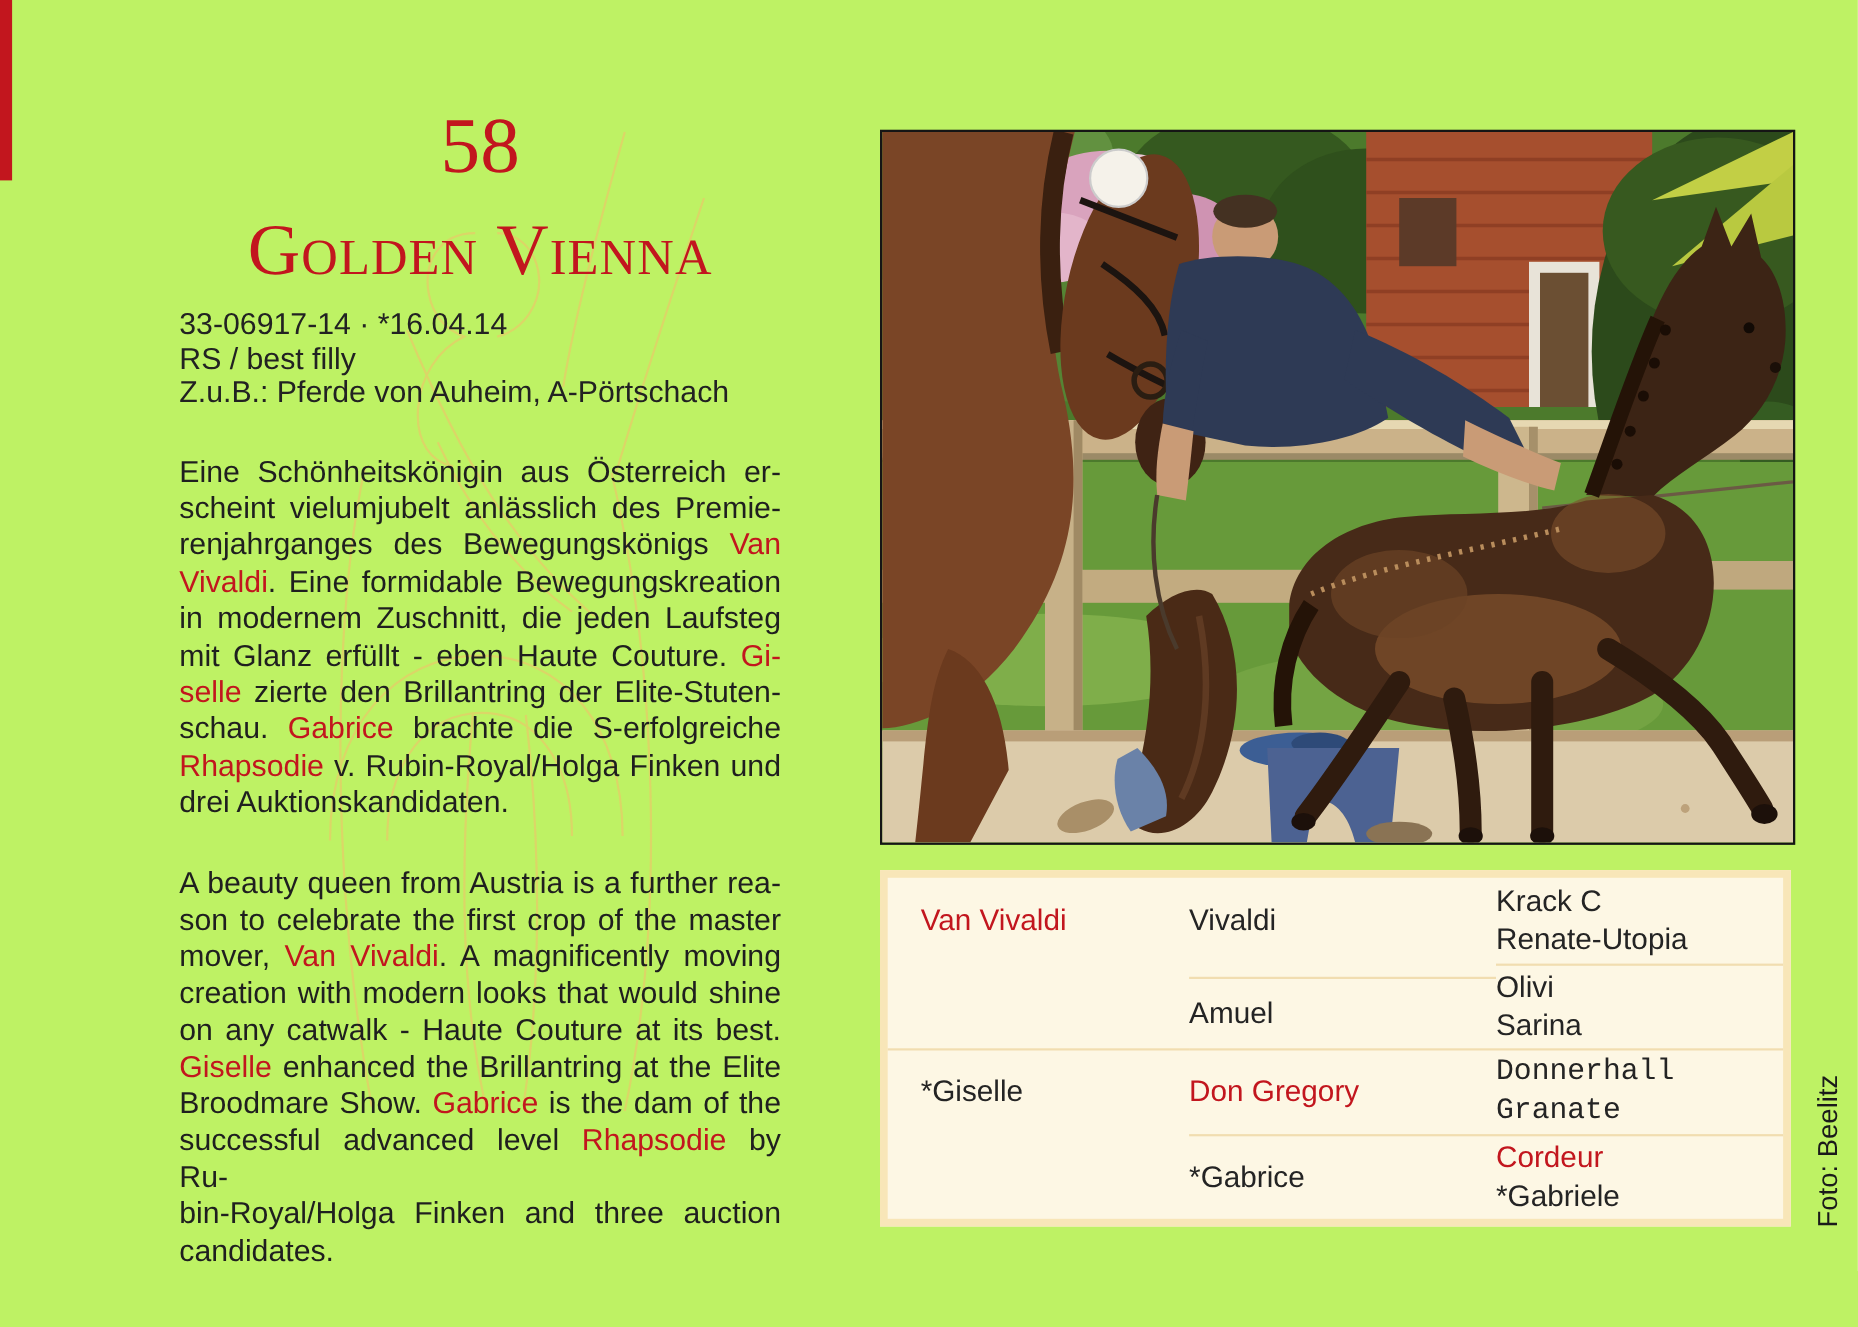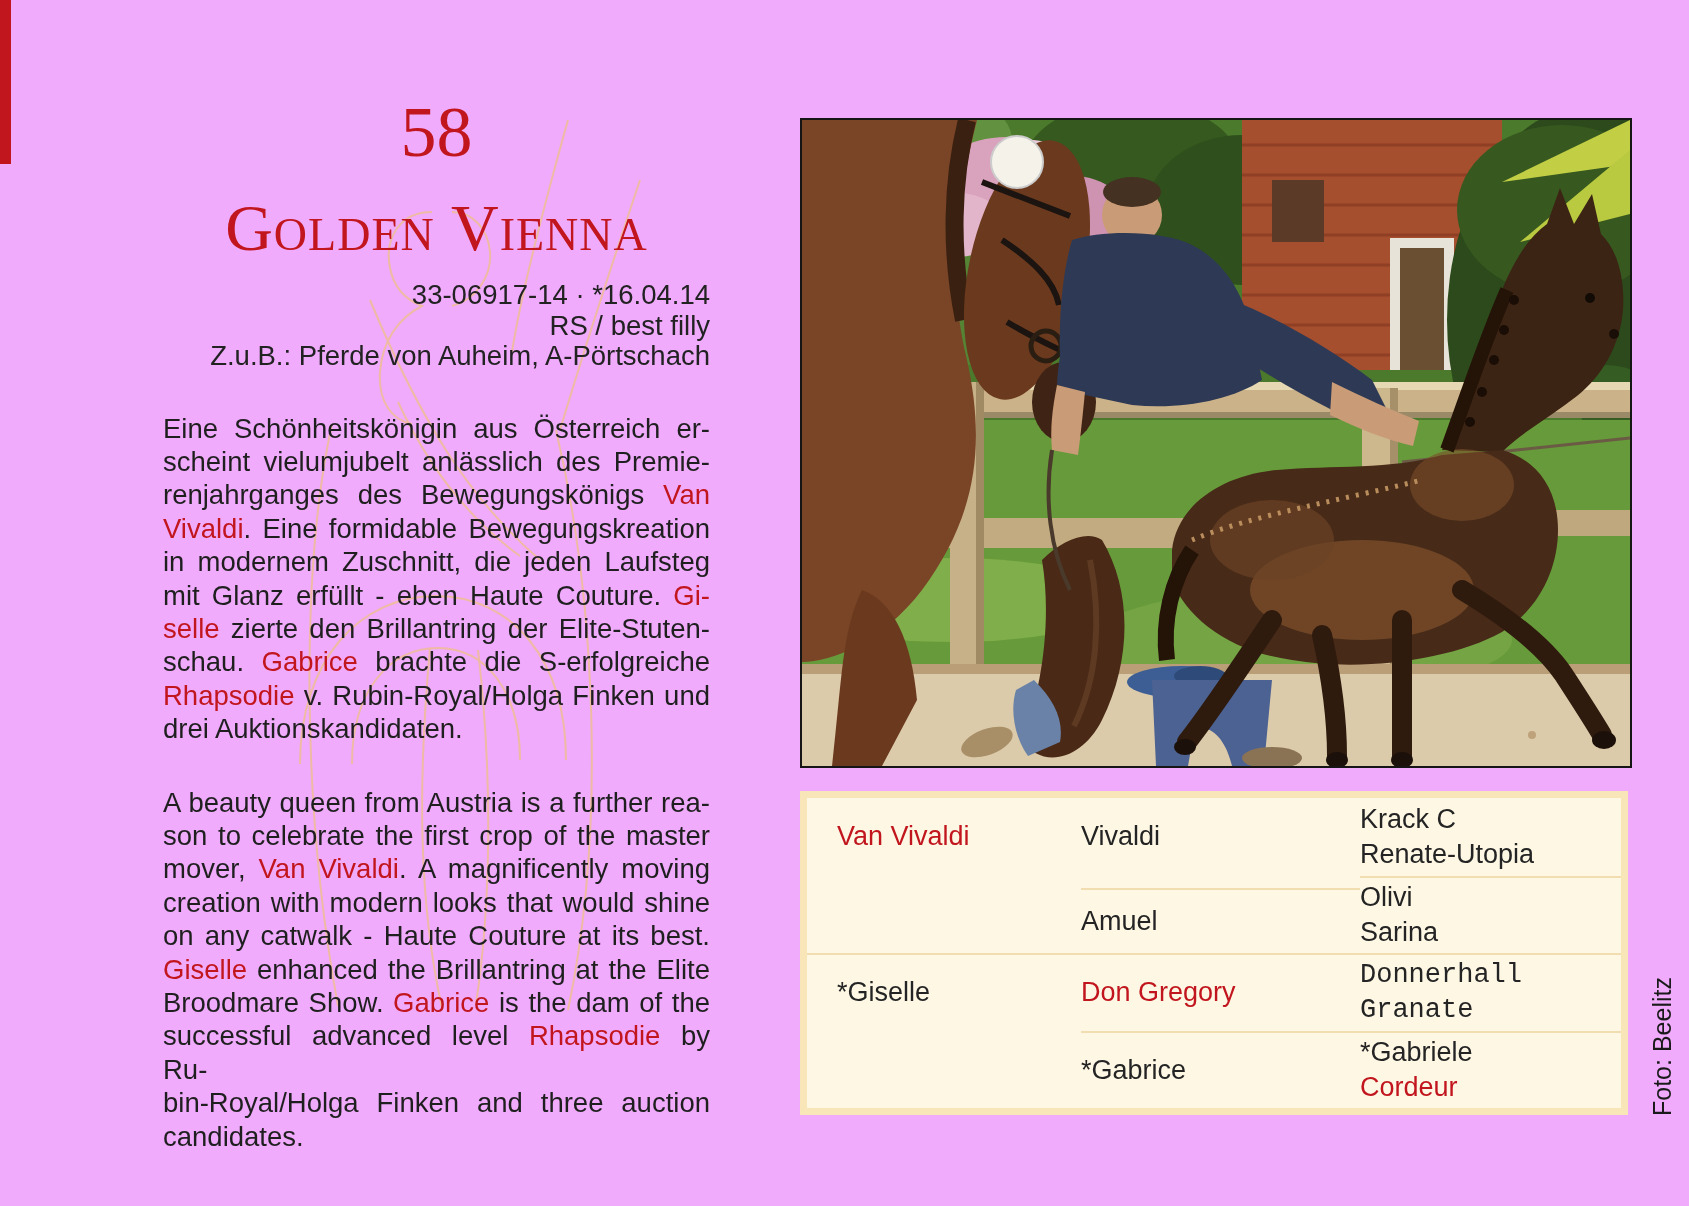--- a/index.html
+++ b/index.html
@@ -5,32 +5,32 @@
   :root{
     --red:#c2161e;
     --ink:#1f1f1f;
     --cream:#fdf7e4;
     --cream-border:#f8e6b8;
     --cream-line:#f1ddb0;
     --gold:#efc469;
   }
   html,body{margin:0;padding:0;background:#ffffff;}
   .page{
-    position:relative;width:1689px;height:1206px;background:#f0abfc;overflow:hidden;
+    position:relative;width:1689px;height:1206px;background:#bef264;overflow:hidden;
     font-family:"Liberation Sans","DejaVu Sans",sans-serif;color:var(--ink);
   }
   .red-tab{position:absolute;left:0;top:0;width:11px;height:164px;background:var(--red);}
   
   .left-col{position:absolute;left:163px;top:92px;width:547px;}
   .lot{font-family:"Liberation Serif","DejaVu Serif",serif;font-size:72px;line-height:80px;
        color:var(--red);text-align:center;}
   .title{font-family:"Liberation Serif","DejaVu Serif",serif;font-variant:small-caps;
          font-size:66px;line-height:64px;margin-top:24px;color:var(--red);text-align:center;
          letter-spacing:1px;white-space:nowrap;}
-  .subtitle{margin-top:20px;text-align:right;font-size:27.5px;line-height:30.5px;color:#222;}
+  .subtitle{margin-top:20px;text-align:left;font-size:27.5px;line-height:30.5px;color:#222;}
   .para{margin-top:40px;}
   .para.en{}
   .jline{font-size:27.5px;line-height:33.4px;text-align:justify;text-align-last:justify;
          white-space:normal;color:var(--ink);}
   .jline.last{text-align-last:left;}
   .jline .red{color:var(--red);}
   
   .watermark{position:absolute;left:0;top:0;pointer-events:none;}
   
   .photo{position:absolute;left:800px;top:118px;width:828px;height:646px;
@@ -256,21 +256,21 @@
           <span class="red">Don Gregory</span>
         </div>
         <div class="ped-cell gen3 sep" style="grid-row-start: 3; grid-column-start: 3; font-family: Liberation Mono, monospace;">
           <div><span>Donnerhall</span></div>
           <div><span>Granate</span></div>
         </div>
         <div class="ped-cell gen2 sep" style="grid-row-start: 4; grid-column-start: 2;">
           <span>*Gabrice</span>
         </div>
         <div class="ped-cell gen3 sep" style="grid-row-start: 4; grid-column-start: 3;">
+          <div><span class="red">Cordeur</span></div>
           <div><span>*Gabriele</span></div>
-          <div><span class="red">Cordeur</span></div>
         </div>
       </div>
   </div>
 
   <div class="credit">Foto: Beelitz</div>
 
 </div>
 
 </body></html>

